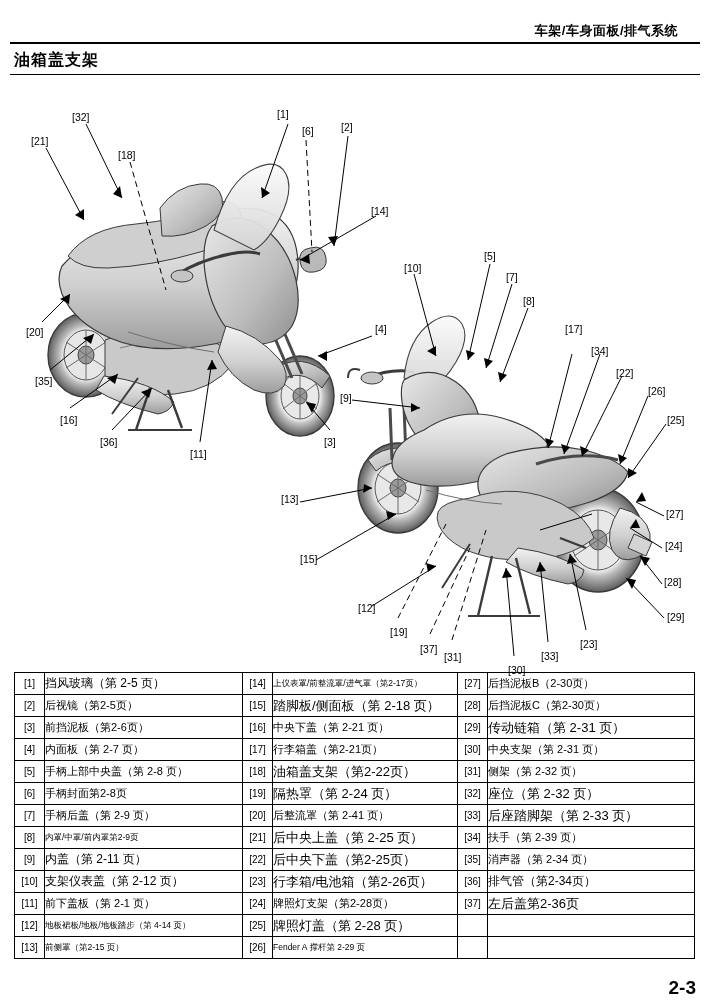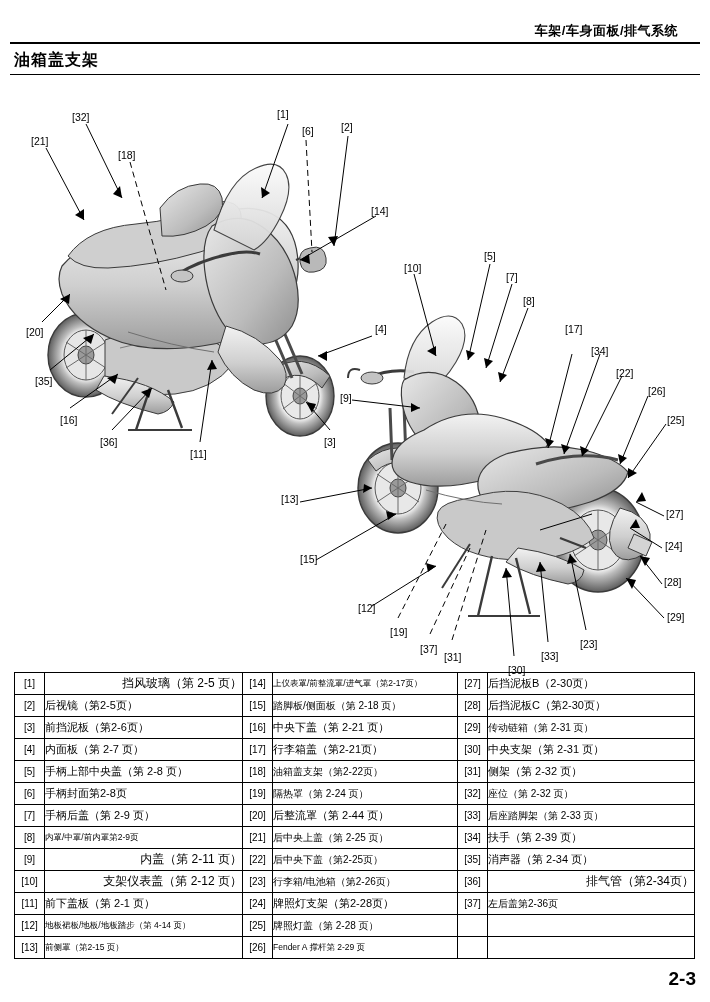--- a/index.html
+++ b/index.html
@@ -88,34 +88,34 @@
     text-align: center;
     font-size: 10px;
     white-space: nowrap;
   }
   td.txt {
     font-size: 11px;
     padding-left: 5px;
     white-space: nowrap;
     overflow: hidden;
   }
-  td.txt.small { font-size: 10px; }
+  td.txt.small { font-size: 13px; }
   td.txt.xsmall { font-size: 8.5px; }
-  td.txt.big { font-size: 12px; text-align: right; }
+  td.txt.big { font-size: 12px; }
   col.c1 { width: 30px; }
   col.c2 { width: 198px; }
   col.c3 { width: 30px; }
   col.c4 { width: 185px; }
   col.c5 { width: 30px; }
   col.c6 { width: 207px; }
   
   .footer-page {
     position: absolute;
     right: 14px;
-    bottom: 12px;
+    bottom: 3px;
     font-size: 19px;
     font-weight: bold;
   }
   .dashline {
     stroke: #000;
     stroke-width: 1;
     stroke-dasharray: 6 4;
     fill: none;
   }
   .solidline {
@@ -433,21 +433,21 @@
           <td class="txt">手柄封面第2-8页</td>
           <td class="num">[19]</td>
           <td class="txt small">隔热罩（第 2-24 页）</td>
           <td class="num">[32]</td>
           <td class="txt small">座位（第 2-32 页）</td>
         </tr>
         <tr>
           <td class="num">[7]</td>
           <td class="txt">手柄后盖（第 2-9 页）</td>
           <td class="num">[20]</td>
-          <td class="txt">后整流罩（第 2-44 页）</td>
+          <td class="txt">后整流罩（第 2-41 页）</td>
           <td class="num">[33]</td>
           <td class="txt small">后座踏脚架（第 2-33 页）</td>
         </tr>
         <tr>
           <td class="num">[8]</td>
           <td class="txt xsmall">内罩/中罩/前内罩第2-9页</td>
           <td class="num">[21]</td>
           <td class="txt small">后中央上盖（第 2-25 页）</td>
           <td class="num">[34]</td>
           <td class="txt">扶手（第 2-39 页）</td>

